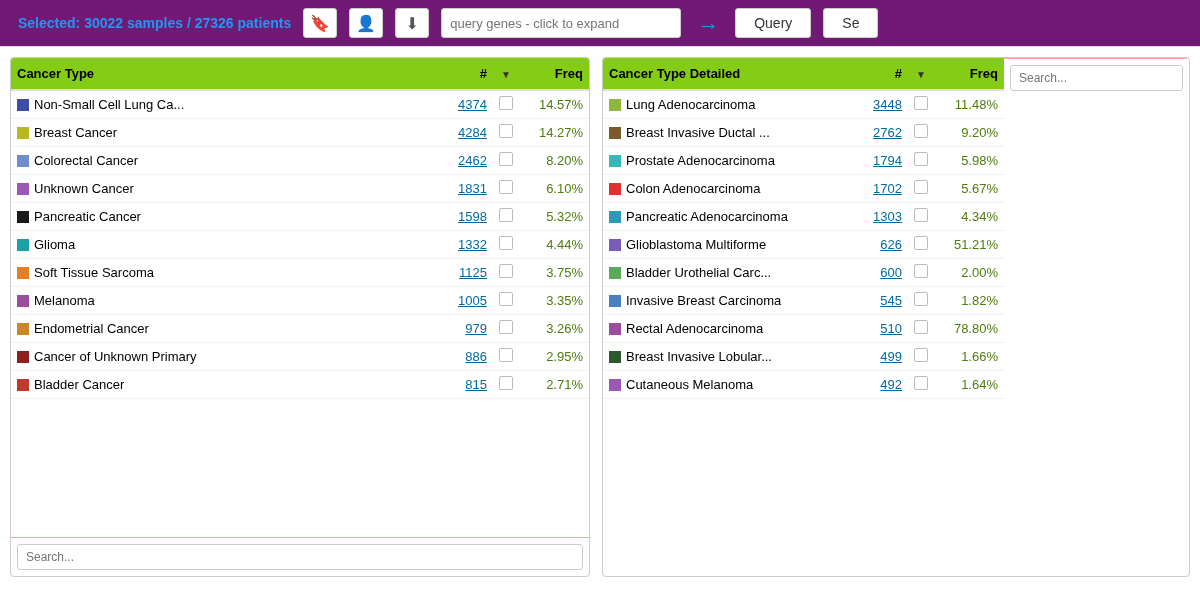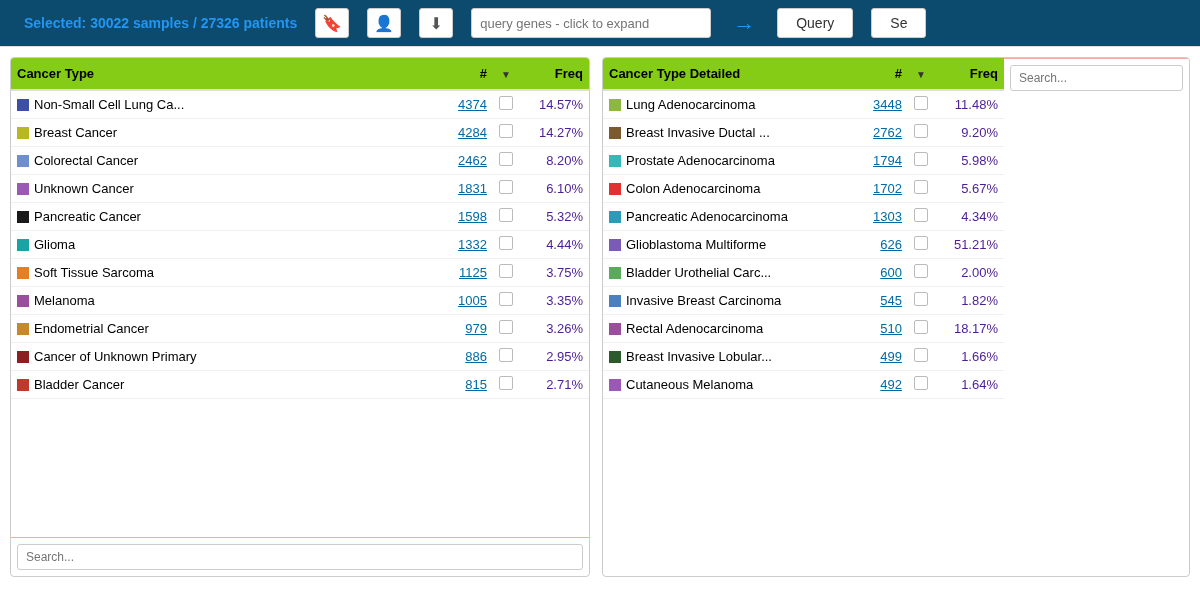--- a/index.html
+++ b/index.html
@@ -9,24 +9,24 @@
       background: #fff;
       width: 1200px;
       height: 590px;
       overflow: hidden;
     }
 
     
     .header-bar {
       display: flex;
       align-items: center;
-      padding: 8px 24px;
+      padding: 8px 18px;
       border-bottom: 1px solid #ddd;
-      gap: 18px;
-      background: #0c4a6e;
+      gap: 12px;
+      background: #701a75;
     }
     .header-selected-text {
       font-size: 14px;
       color: #333;
       white-space: nowrap;
     }
     .header-selected-text span {
       color: #2196F3;
       font-weight: bold;
     }
@@ -145,21 +145,21 @@
       border-bottom: 1px solid #f0f0f0;
       font-size: 13px;
     }
     tbody td.num-cell {
       text-align: right;
       color: #0369a1;
       text-decoration: underline;
     }
     tbody td.freq-cell {
       text-align: right;
-      color: #4c1d95;
+      color: #4d7c0f;
     }
     tbody td.check-cell {
       text-align: center;
     }
 
     .color-swatch {
       display: inline-block;
       width: 12px;
       height: 12px;
       margin-right: 5px;
@@ -484,21 +484,21 @@
     </tr>
             <tr>
       <td>
         <div class="cancer-name">
           <span class="color-swatch" style="background:#9B4E9B;"></span>
           <span>Rectal Adenocarcinoma</span>
         </div>
       </td>
       <td class="num-cell">510</td>
       <td class="check-cell"><span class="check-box"></span></td>
-      <td class="freq-cell">18.17%</td>
+      <td class="freq-cell">78.80%</td>
     </tr>
             <tr>
       <td>
         <div class="cancer-name">
           <span class="color-swatch" style="background:#2D5A2D;"></span>
           <span>Breast Invasive Lobular...</span>
         </div>
       </td>
       <td class="num-cell">499</td>
       <td class="check-cell"><span class="check-box"></span></td>

